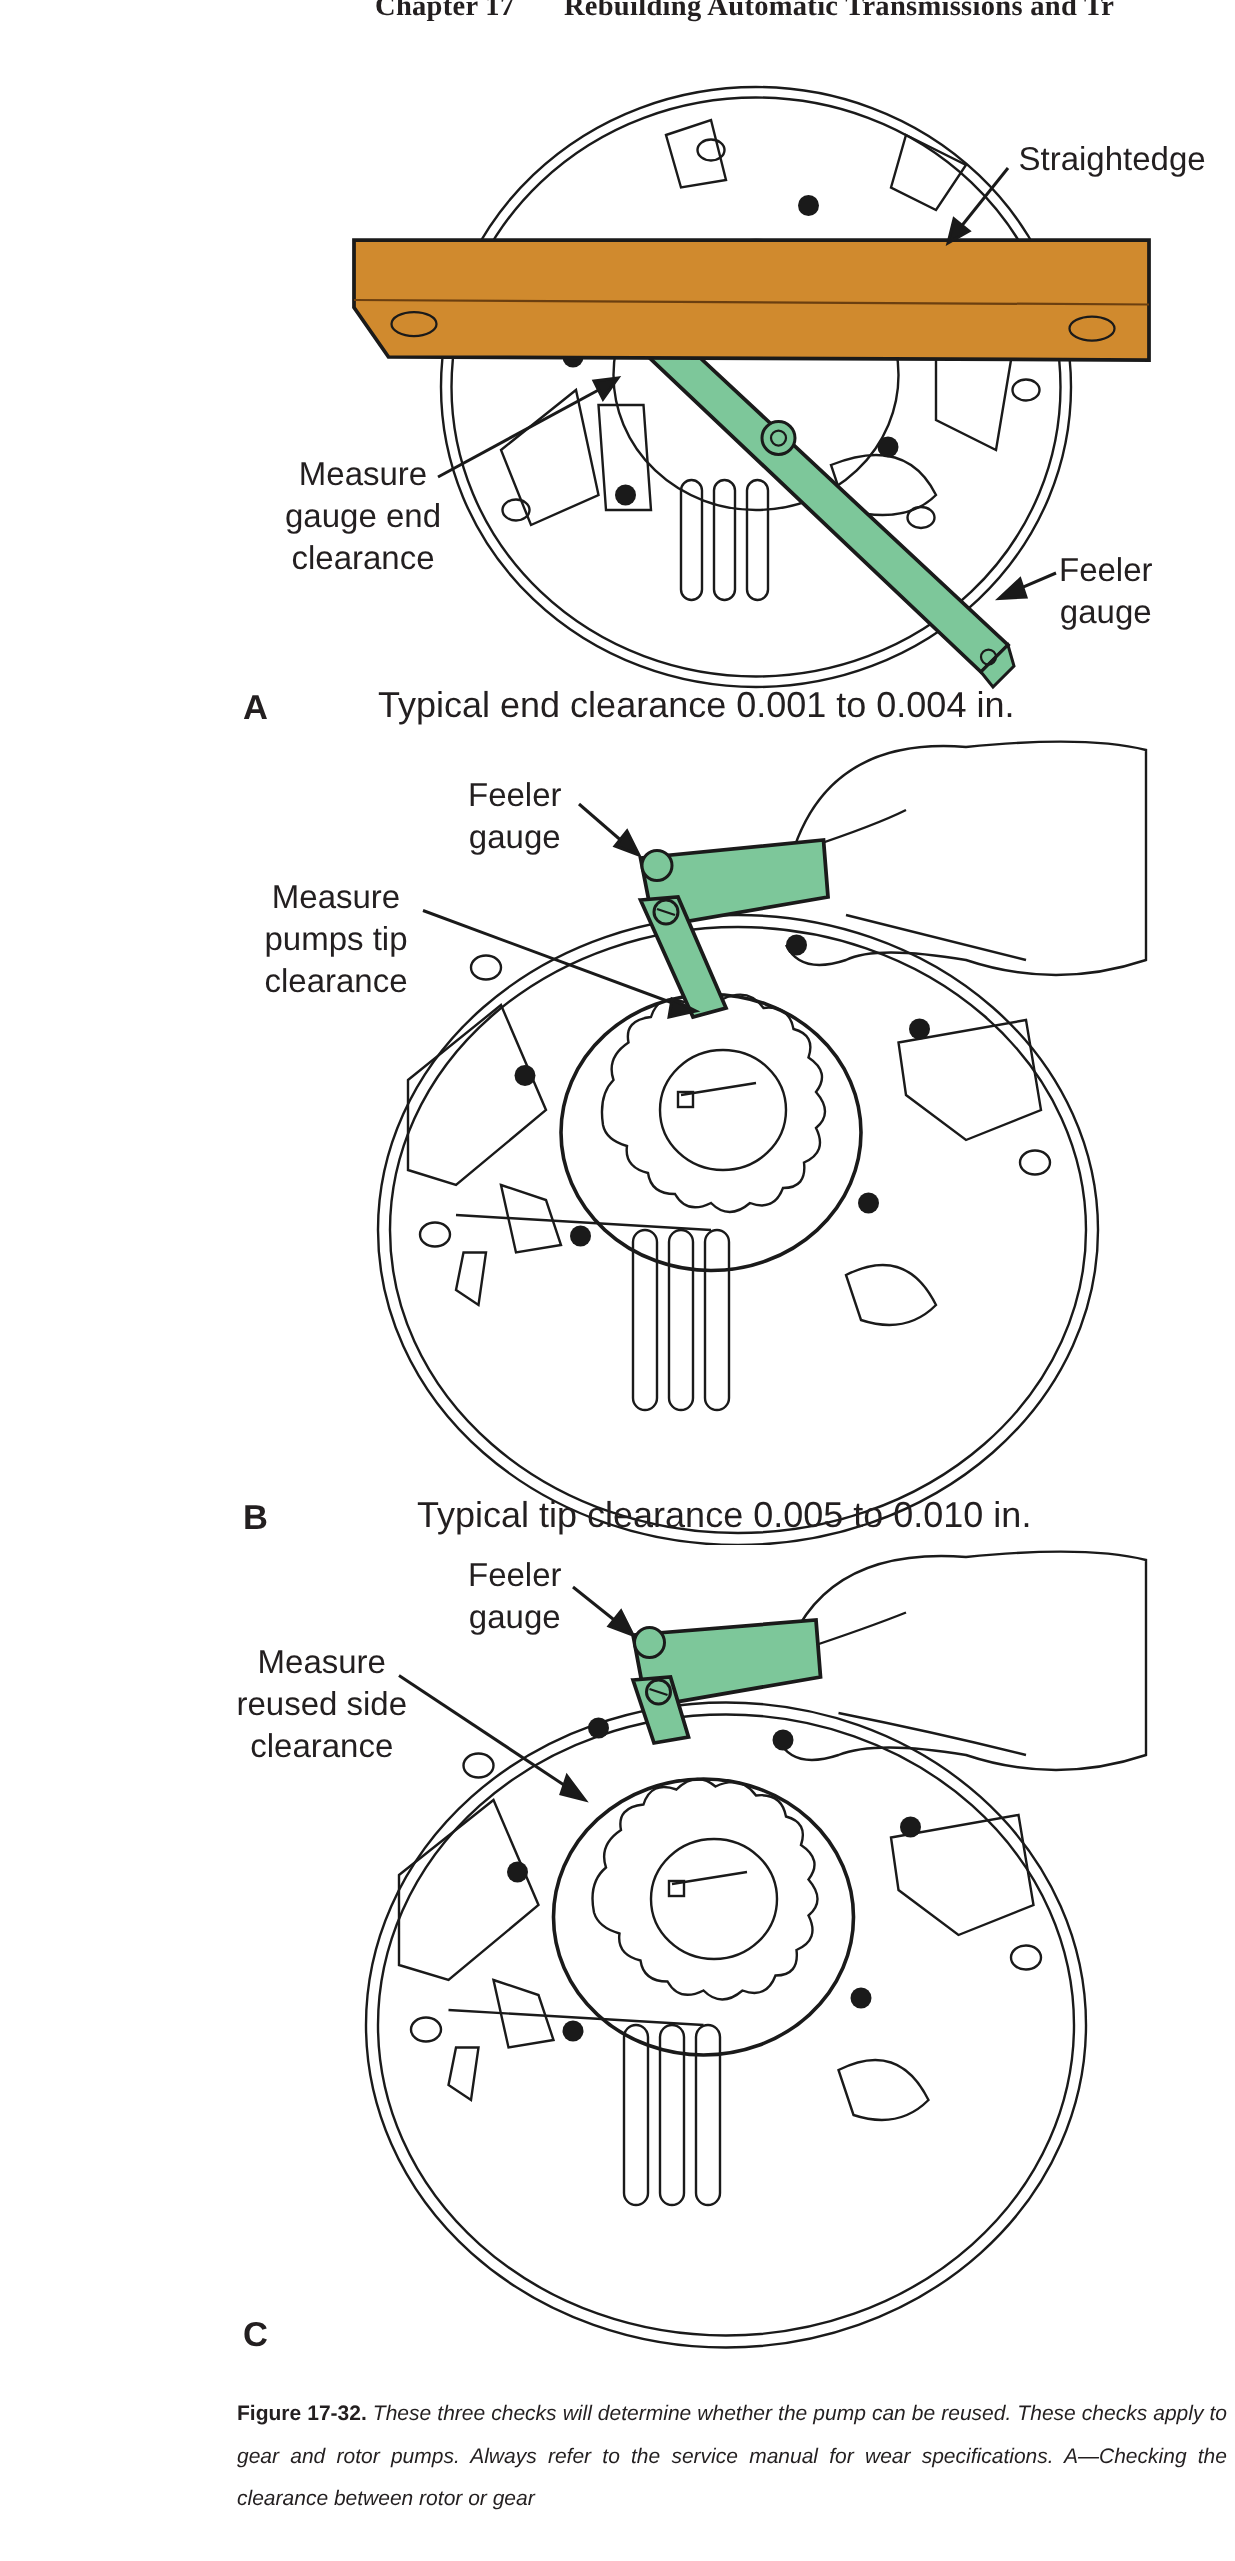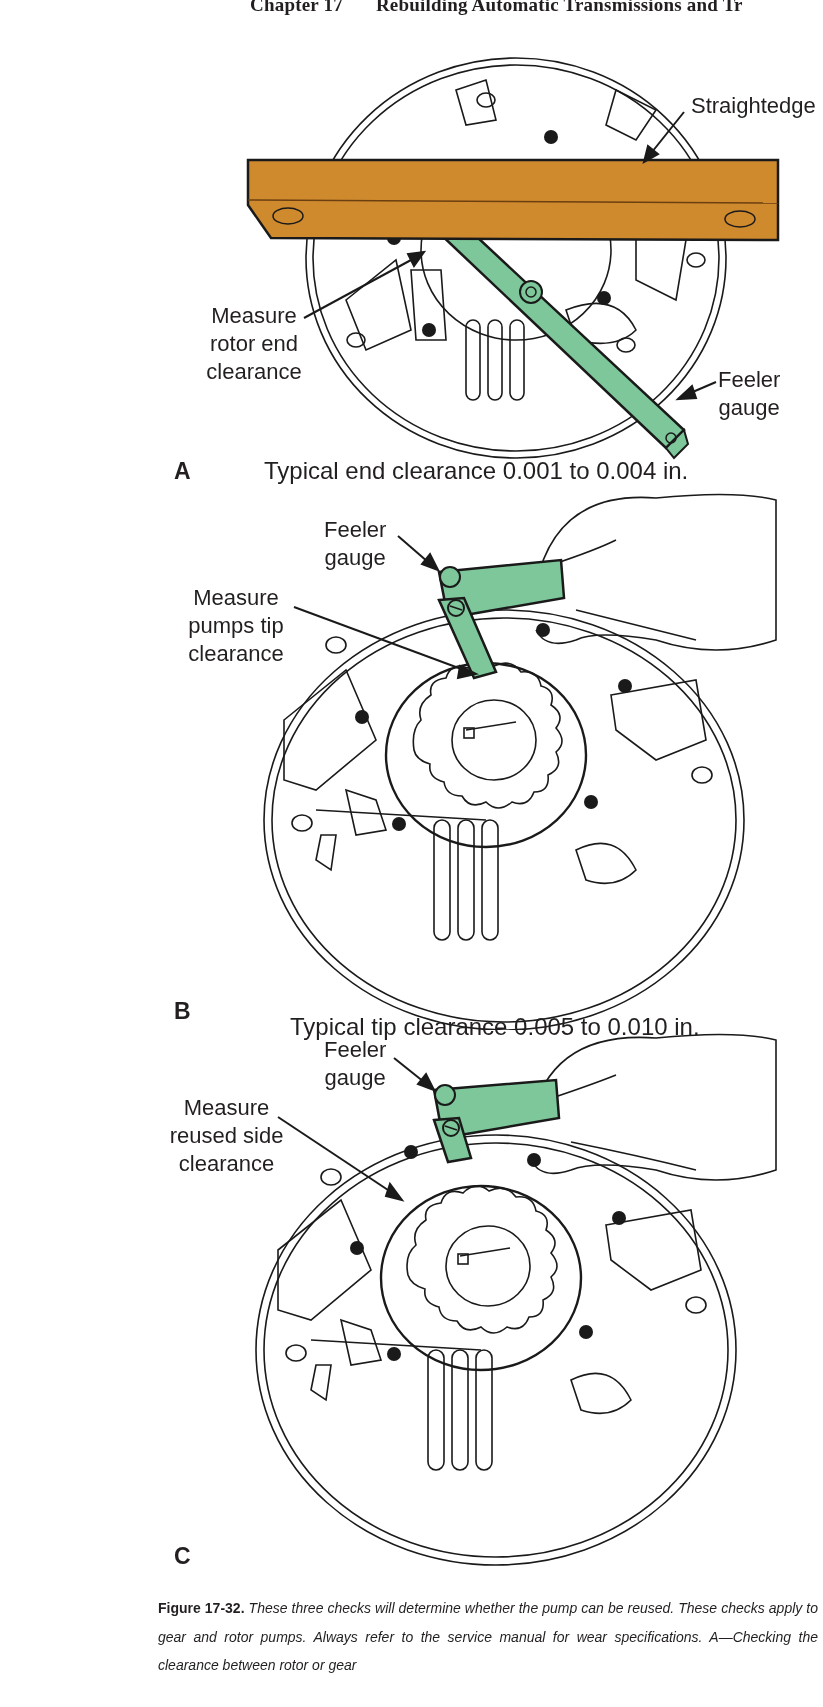--- a/index.html
+++ b/index.html
@@ -1,21 +1,21 @@
 <!DOCTYPE html>
 <html><head>
 <meta charset="utf-8">
 <style>
   html, body { margin: 0; padding: 0; background: #ffffff; }
   body { width: 823px; height: 1707px; position: relative; overflow: hidden;
          font-family: "Liberation Sans", sans-serif; color: #231f20; }
   .running-head { position: absolute; left: 250px; top: -6px; font-family: "Liberation Serif", serif;
          font-weight: bold; font-size: 19px; white-space: nowrap; letter-spacing: 0.2px; }
   .running-head .chap { margin-right: 28px; }
-  .panel { position: absolute; left: 16px; width: 754px; }
+  .panel { position: absolute; left: 4px; width: 754px; }
   .panel svg { position: absolute; left: 0; top: 0; }
   .callout { position: absolute; font-size: 22px; line-height: 28px; text-align: center; white-space: nowrap; }
   .callout.left { text-align: center; }
   .panel-letter { position: absolute; left: 158px; font-size: 23px; font-weight: bold; }
   .panel-caption { position: absolute; font-size: 24px; white-space: nowrap; }
   .figure-caption { position: absolute; left: 158px; top: 1594px; width: 660px; font-size: 14px;
          line-height: 28.5px; text-align: justify; }
   .figure-caption .fig-label { font-weight: bold; font-style: normal; }
   .figure-caption .fig-text { font-style: italic; }
 </style>
@@ -81,21 +81,21 @@
       <polygon points="408,252 392,254 398,266"></polygon>
       <line x1="700" y1="382" x2="672" y2="394"></line>
       <polygon points="662,399 676,386 680,398"></polygon>
     </g>
   </svg>
   <div class="callout" style="left:675px; top:92px;">
     <span>Straightedge</span>
   </div>
   <div class="callout left" style="left:183px; top:302px; width:110px;">
     <div>Measure</div>
-    <div>rotor end</div>
+    <div>gauge end</div>
     <div>clearance</div>
   </div>
   <div class="callout" style="left:702px; top:366px;">
     <div>Feeler</div>
     <div>gauge</div>
   </div>
   <div class="panel-letter" style="top:458px;">A</div>
   <div class="panel-caption" style="left:248px; top:457px;">Typical end clearance 0.001 to 0.004 in.</div>
 </div>
 
@@ -160,21 +160,21 @@
   <div class="callout" style="left:308px; top:26px;">
     <div>Feeler</div>
     <div>gauge</div>
   </div>
   <div class="callout left" style="left:165px; top:94px; width:110px;">
     <div>Measure</div>
     <div>pumps tip</div>
     <div>clearance</div>
   </div>
   <div class="panel-letter" style="top:508px;">B</div>
-  <div class="panel-caption" style="left:274px; top:507px;margin-top:16px;">Typical tip clearance 0.005 to 0.010 in.</div>
+  <div class="panel-caption" style="left:274px; top:507px;">Typical tip clearance 0.005 to 0.010 in.</div>
 </div>
 
 <div class="panel" style="top:1030px; height:545px;">
   <svg width="823" height="545" viewBox="0 0 823 545">
     <g fill="none" stroke="#1a1a1a" stroke-width="1.6">
 
       <path d="M515 90 Q535 0 640 8 Q720 0 760 10 L760 140 Q700 160 640 140 Q580 130 555 140 Q525 150 515 130"></path>
       <path d="M530 70 Q575 55 600 45"></path>
       <path d="M555 112 Q620 125 680 140"></path>
 

